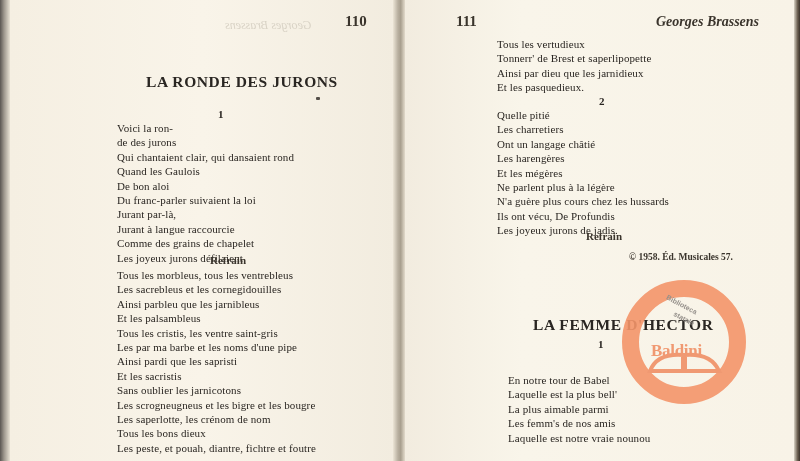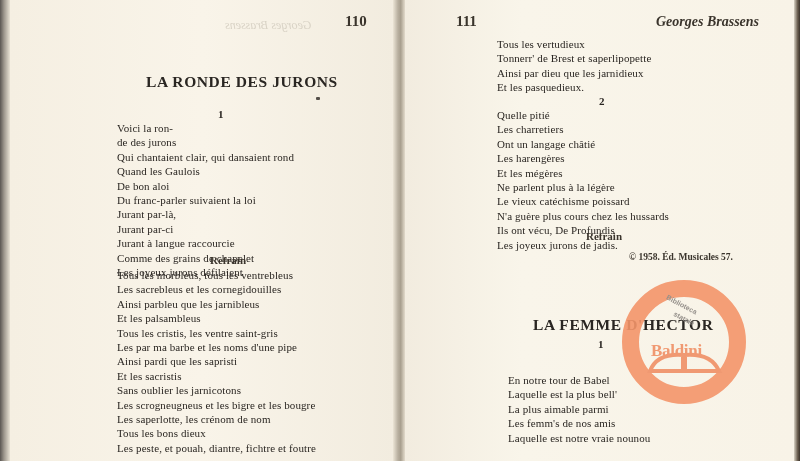--- a/index.html
+++ b/index.html
@@ -96,21 +96,20 @@
   <div class="stanza-num" style="left:218px;top:108px;">1</div>
 
   <ul class="lines" style="left:117px;top:121px;">
     <li>Voici la ron-</li>
     <li>de des jurons</li>
     <li>Qui chantaient clair, qui dansaient rond</li>
     <li>Quand les Gaulois</li>
     <li>De bon aloi</li>
     <li>Du franc-parler suivaient la loi</li>
     <li>Jurant par-là,</li>
-    <li>Jurant par-ci</li>
     <li>Jurant à langue raccourcie</li>
     <li>Comme des grains de chapelet</li>
     <li>Les joyeux jurons défilaient</li>
   </ul>
 
   <div class="refrain-label" style="left:210px;top:254px;">Refrain</div>
 
   <ul class="lines" style="left:117px;top:268px;">
     <li>Tous les morbleus, tous les ventrebleus</li>
     <li>Les sacrebleus et les cornegidouilles</li>
@@ -143,21 +142,20 @@
 
   <div class="stanza-num" style="left:599px;top:95px;">2</div>
 
   <ul class="lines" style="left:497px;top:108px;">
     <li>Quelle pitié</li>
     <li>Les charretiers</li>
     <li>Ont un langage châtié</li>
     <li>Les harengères</li>
     <li>Et les mégères</li>
     <li>Ne parlent plus à la légère</li>
-    <li>Le vieux catéchisme poissard</li>
     <li>N'a guère plus cours chez les hussards</li>
     <li>Ils ont vécu, De Profundis</li>
     <li>Les joyeux jurons de jadis.</li>
   </ul>
 
   <div class="refrain-label" style="left:586px;top:230px;">Refrain</div>
 
   <div class="copyright" style="left:629px;top:252px;">© 1958. Éd. Musicales 57.</div>
 
   <div class="title" style="left:533px;top:316px;">LA FEMME D'HECTOR</div>

